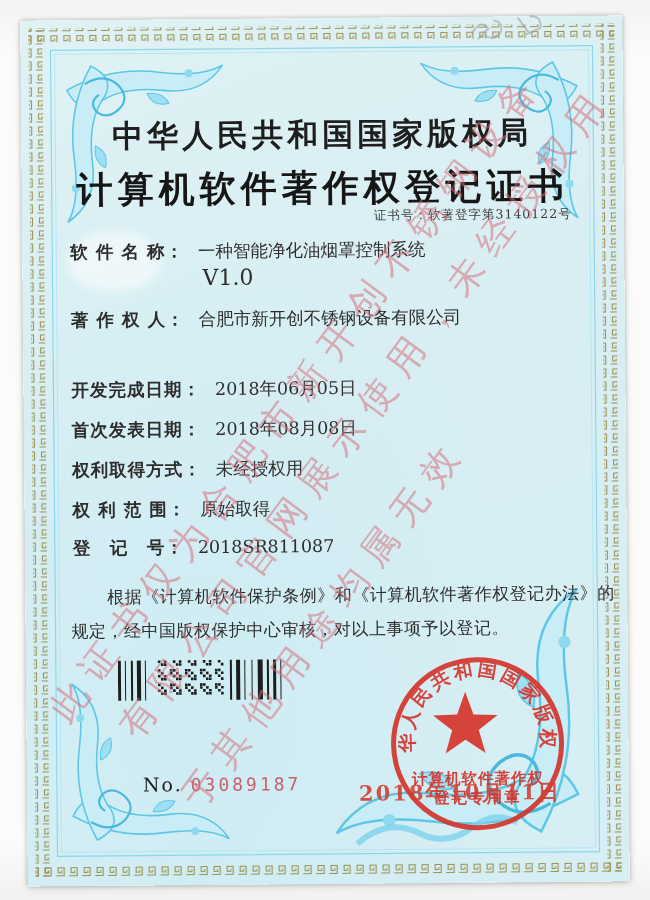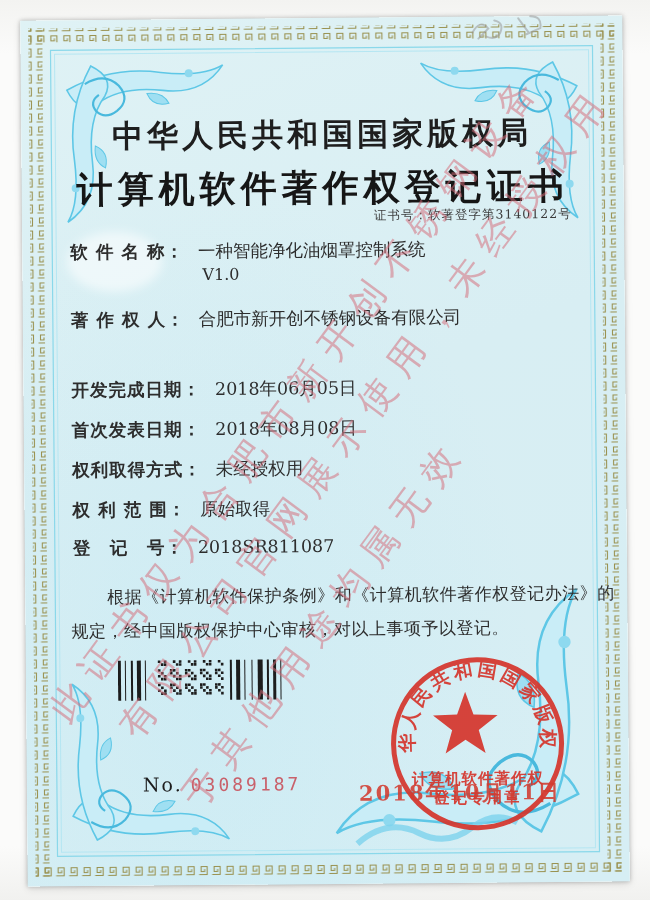--- a/index.html
+++ b/index.html
@@ -32,21 +32,21 @@
     font-size:36px;font-weight:700;letter-spacing:5px;color:#161616;
   }
   .cert-no{
     position:absolute;left:352px;top:190px;width:230px;
     font-size:12.5px;color:#3c3c3c;letter-spacing:1px;
   }
 
   .row{position:absolute;left:48px;font-size:17.5px;color:#2d2d2d;white-space:nowrap;}
   .row .lbl{font-weight:700;letter-spacing:1px;}
   .row .val{margin-left:14px;}
-  .r0{top:220px;} .r0b{position:absolute;left:180px;top:246px;font-size:16px;color:#2d2d2d;}
+  .r0{top:220px;} .r0b{position:absolute;left:180px;top:246px;font-size:22px;color:#2d2d2d;}
   .r1{top:288px;} .r2{top:358px;} .r3{top:398px;} .r4{top:438px;} .r5{top:478px;} .r6{top:516px;}
 
   .para{position:absolute;font-size:17px;color:#2d2d2d;letter-spacing:.5px;white-space:nowrap;}
   .p1{left:82px;top:566px;} .p2{left:46px;top:600px;}
 
   .barcode{position:absolute;left:92px;top:638px;width:172px;height:46px;}
 
   .serial{position:absolute;left:116px;top:754px;font-size:19px;color:#1c1c1c;letter-spacing:2px;}
   .serial .num{color:#c9616b;letter-spacing:3px;margin-left:8px;font-family:"DejaVu Sans Mono","Liberation Mono",monospace;font-size:18px;}
 

